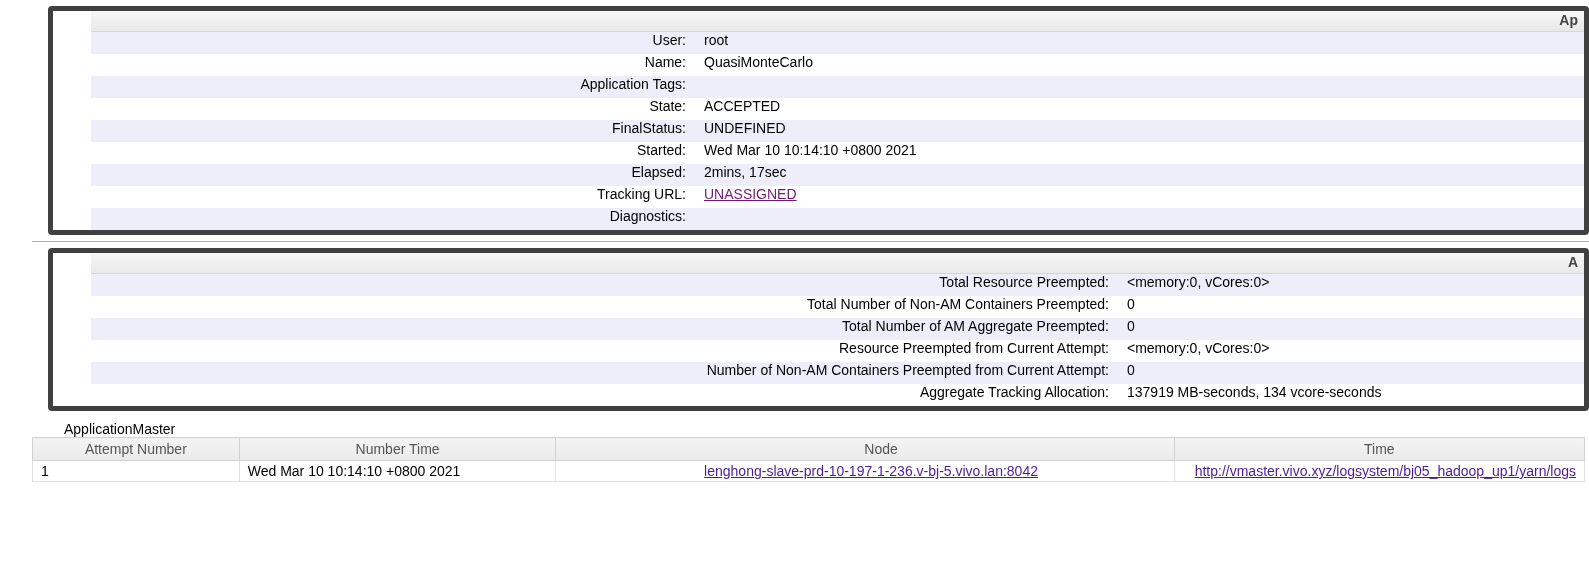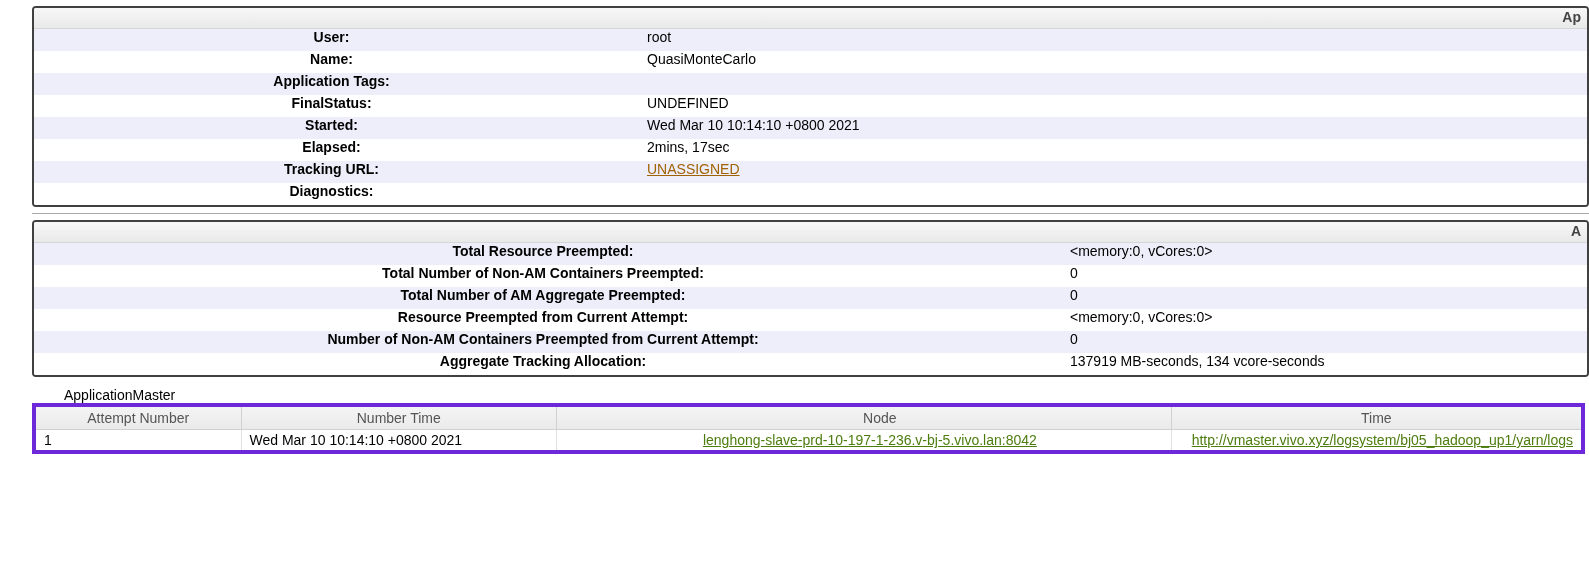--- a/index.html
+++ b/index.html
@@ -8,24 +8,25 @@
     background: #fff;
     font-family: "Helvetica Neue", Helvetica, Arial, sans-serif;
     font-size: 14px;
     color: #000;
     width: 1589px;
   }
   .page {
     padding: 0;
   }
   .panel {
-    border: 2px solid #404040;
+    border: 5px solid #404040;
     border-radius: 4px;
-    margin: 6px 0 6px 32px;
+    margin: 6px 0 6px 48px;
     overflow: hidden;
+    padding-left: 38px;
   }
   .panel-header {
     background: linear-gradient(#f7f7f7, #e9e9e9);
     border-bottom: 1px solid #d6d6d6;
     height: 18px;
     font-weight: bold;
     text-align: right;
     padding: 1px 6px 1px 6px;
     color: #444;
     white-space: nowrap;
@@ -33,70 +34,70 @@
   }
   .kv-row {
     display: flex;
     align-items: baseline;
     height: 22px;
   }
   .kv-row:nth-child(odd) { background: #eeeefb; }
   .kv-row:nth-child(even) { background: #ffffff; }
   .kv-label {
     flex: 0 0 595px;
-    text-align: center;
-    font-weight: bold;
+    text-align: right;
+    font-weight: normal;
     padding-right: 4px;
     white-space: nowrap;
   }
   .panel.metrics .kv-label {
     flex: 0 0 1018px;
   }
   .kv-value {
     flex: 1 1 auto;
     padding-left: 14px;
     white-space: nowrap;
   }
   .kv-value a {
-    color: #a16207;
+    color: #701a75;
     text-decoration: underline;
   }
   hr.sep {
     margin: 4px 0 4px 32px;
     border: none;
     border-top: 1px solid #aaa;
   }
   .section-title {
     font-weight: normal;
     margin-left: 64px;
     margin-top: 10px;
   }
   .am-table {
     border-collapse: collapse;
     width: calc(100% - 36px);
     margin-left: 32px;
-    border: 4px solid #6d28d9;
+    border: 1px solid #6d28d9;
   }
   .am-table th {
     background: linear-gradient(#f4f4f4, #eaeaea);
     border: 1px solid #d0d0d0;
     font-weight: normal;
     color: #555;
     padding: 3px 8px;
     text-align: center;
     white-space: nowrap;
   }
   .am-table td {
     border: 1px solid #e0e0e0;
     padding: 2px 8px;
     text-align: center;
     white-space: nowrap;
   }
   .am-table td.left { text-align: left; }
-  .am-table a { color: #4d7c0f; text-decoration: underline; margin-left: 12px; }
+  .am-table a { color: #4c1d95; text-decoration: underline; margin-left: 12px; }
   .am-table .col-attempt { width: 190px; }
   .am-table .col-start { width: 300px; }
   .am-table .col-node { width: 570px; padding-left: 40px; }
 </style>
 </head>
 <body>
 <div class="page">
 
 <div class="panel overview">
   <div class="panel-header">Ap</div>
@@ -105,20 +106,24 @@
       <div class="kv-label">User:</div>
       <div class="kv-value">root</div>
     </div>
     <div class="kv-row">
       <div class="kv-label">Name:</div>
       <div class="kv-value">QuasiMonteCarlo</div>
     </div>
     <div class="kv-row">
       <div class="kv-label">Application Tags:</div>
       <div class="kv-value"></div>
+    </div>
+    <div class="kv-row">
+      <div class="kv-label">State:</div>
+      <div class="kv-value">ACCEPTED</div>
     </div>
     <div class="kv-row">
       <div class="kv-label">FinalStatus:</div>
       <div class="kv-value">UNDEFINED</div>
     </div>
     <div class="kv-row">
       <div class="kv-label">Started:</div>
       <div class="kv-value">Wed Mar 10 10:14:10 +0800 2021</div>
     </div>
     <div class="kv-row">

